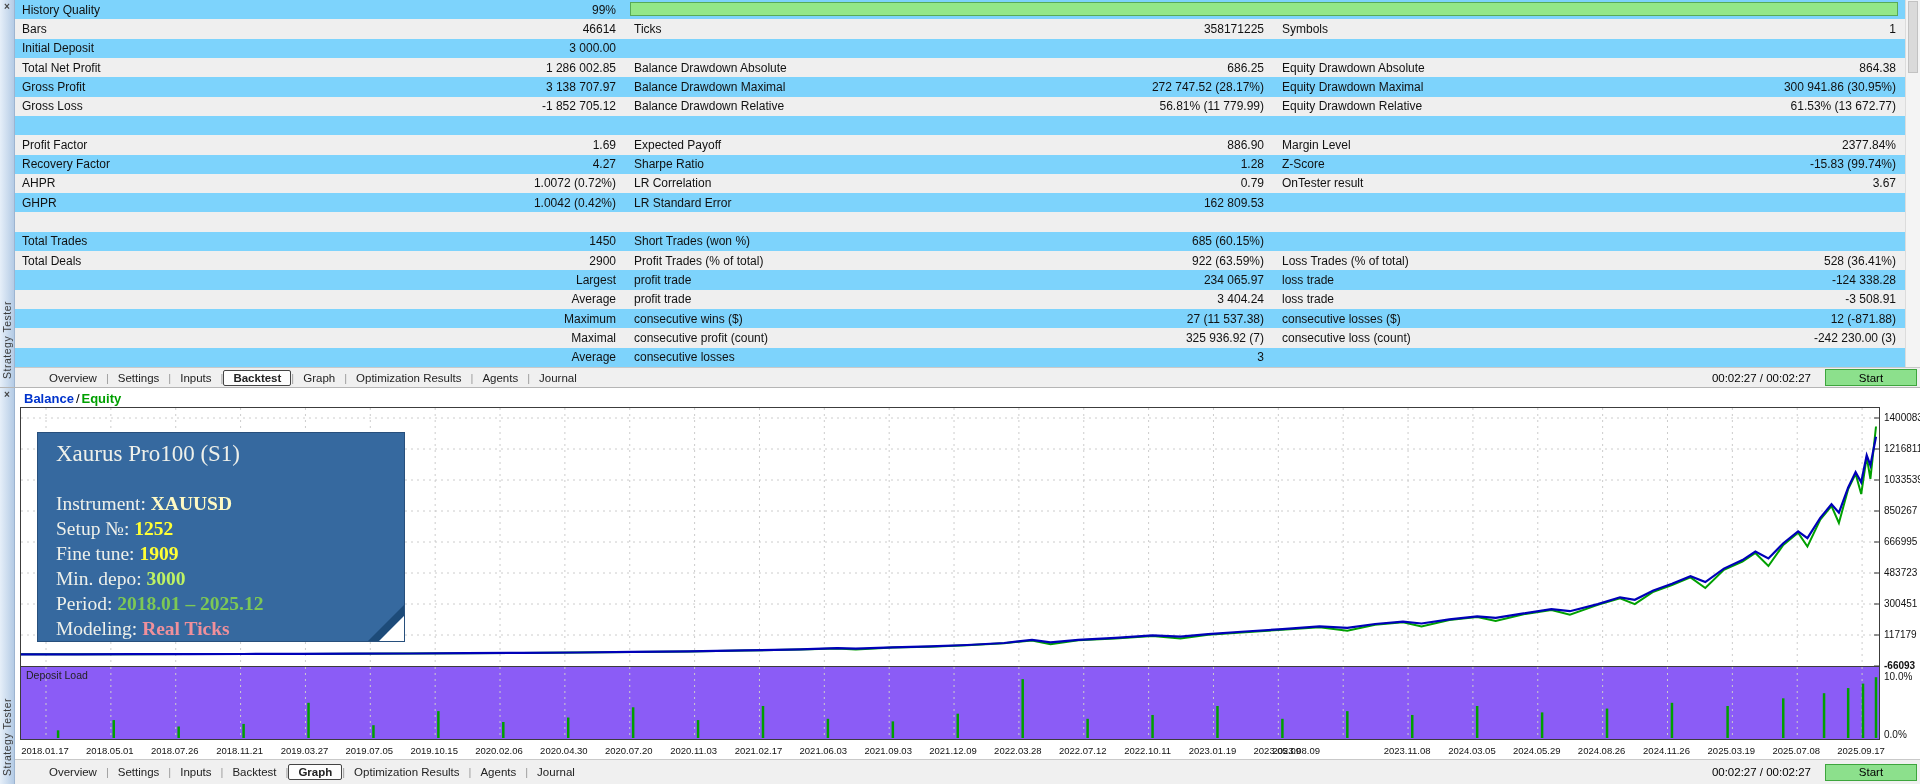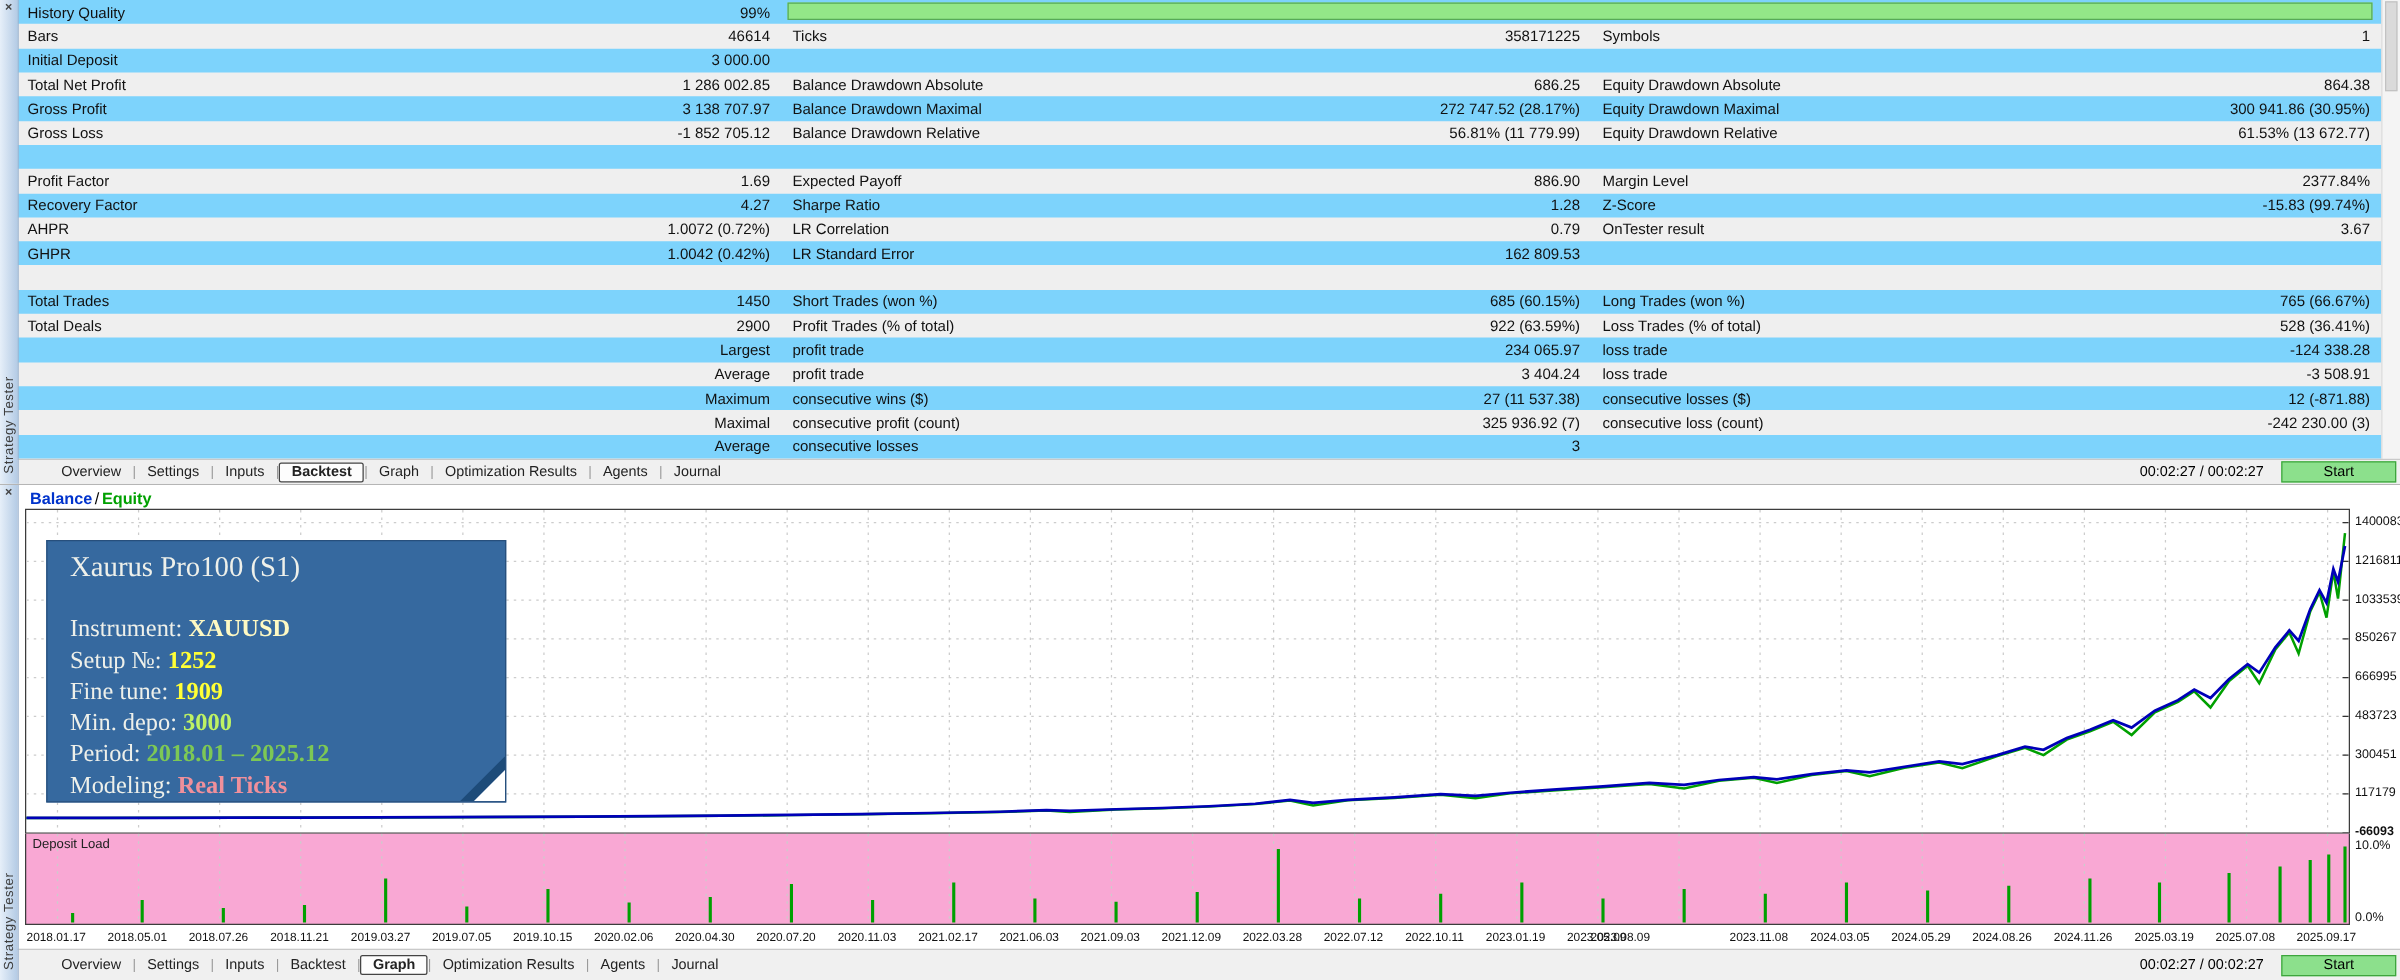--- a/index.html
+++ b/index.html
@@ -43,21 +43,21 @@
   .start-btn{width:92px;height:17px;background:#8ce08c;border:1px solid #3da53d;
     font-family:inherit;font-size:11.5px;color:#000;margin-right:3px;padding:0;}
   
   .legend{position:absolute;left:24px;top:3px;font-size:13px;font-weight:bold;}
   .lg-balance{color:#0033cc;}
   .lg-sep{color:#000;font-weight:normal;margin:0 2px;}
   .lg-equity{color:#00a000;}
   #main-plot{position:absolute;left:20px;top:19px;width:1858px;height:258px;
     border:1px solid #3c3c3c;background:#fff;box-sizing:content-box;}
   #deposit-plot{position:absolute;left:20px;top:279px;width:1858px;height:72px;
-    border:1px solid #3c3c3c;border-top:none;background:#f9a8d4;}
+    border:1px solid #3c3c3c;border-top:none;background:#8b5cf6;}
   .dl-label{position:absolute;left:5px;top:2px;font-size:10.5px;color:#222;z-index:3;}
   .axis-label{position:absolute;left:1884px;font-size:10px;color:#111;white-space:nowrap;}
   .date-label{position:absolute;top:357px;font-size:9.5px;color:#111;width:70px;
     text-align:center;white-space:nowrap;}
   
   .info-box{position:absolute;left:16px;top:24px;width:366px;height:208px;
     background:#36699f;border:1px solid #274f7c;color:#eef0ea;
     font-family:"Liberation Serif","DejaVu Serif",serif;z-index:4;}
   .ib-title{font-size:23px;padding:8px 0 0 18px;}
   .ib-lines{padding:24px 0 0 18px;}
@@ -247,24 +247,20 @@
         </div>
       </div>
       <div class="trow">
         <div class="tgroup">
           <span class="tlabel">Total Trades</span>
           <span class="tvalue">1450</span>
         </div>
         <div class="tgroup">
           <span class="tlabel">Short Trades (won %)</span>
           <span class="tvalue">685 (60.15%)</span>
-        </div>
-        <div class="tgroup">
-          <span class="tlabel">Long Trades (won %)</span>
-          <span class="tvalue">765 (66.67%)</span>
         </div>
       </div>
       <div class="trow alt">
         <div class="tgroup">
           <span class="tlabel">Total Deals</span>
           <span class="tvalue">2900</span>
         </div>
         <div class="tgroup">
           <span class="tlabel">Profit Trades (% of total)</span>
           <span class="tvalue">922 (63.59%)</span>

